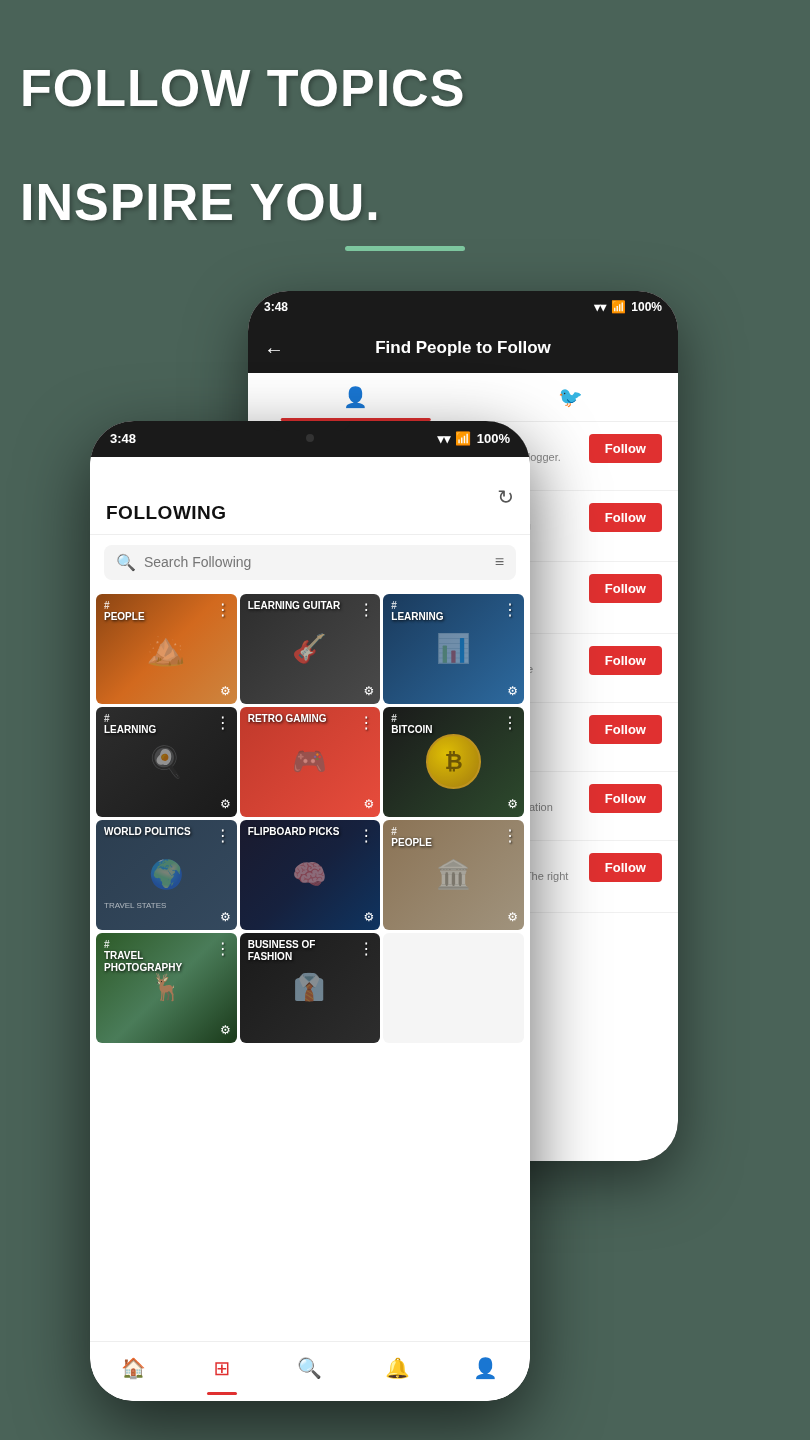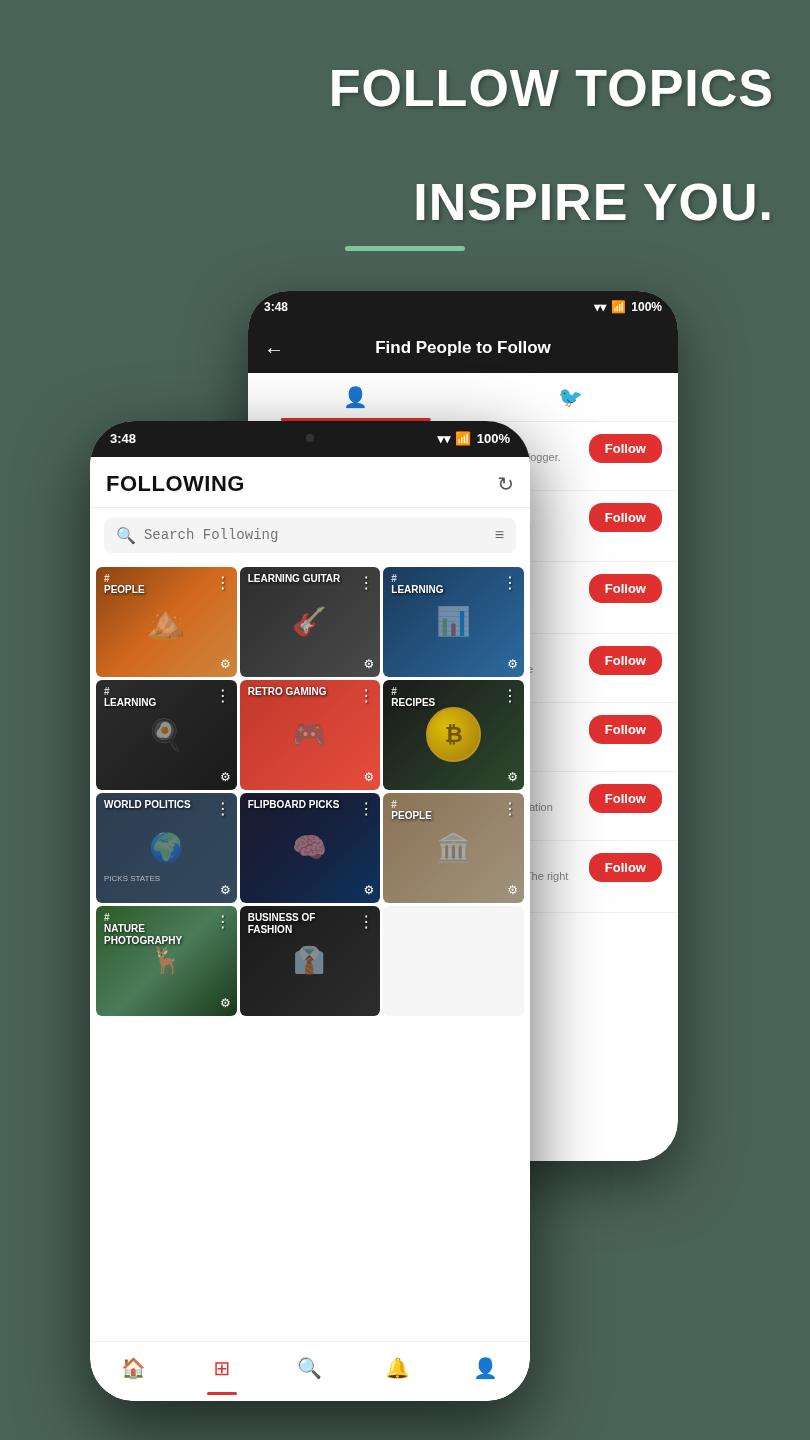--- a/index.html
+++ b/index.html
@@ -7,22 +7,22 @@
       width: 810px;
       height: 1440px;
       background-color: #4a6358;
       font-family: 'Arial', sans-serif;
       overflow: hidden;
       position: relative;
     }
 
     
     .hero-section {
-      text-align: right;
-      padding: 60px 36px 30px;
+      text-align: left;
+      padding: 60px 20px 30px;
       color: white;
     }
     .hero-title {
       font-size: 52px;
       font-weight: 900;
       line-height: 1.1;
       text-transform: uppercase;
       letter-spacing: 1px;
       text-shadow: 2px 2px 4px rgba(0,0,0,0.3);
     }
@@ -175,42 +175,43 @@
     }
     .person-name {
       font-size: 14px;
       font-weight: 600;
       color: #222;
     }
     .follow-btn {
       background: #e03030;
       color: white;
       border: none;
-      border-radius: 13px;
+      border-radius: 4px;
       padding: 7px 16px;
       font-size: 13px;
       font-weight: 700;
       cursor: pointer;
       flex-shrink: 0;
     }
 
     
     .following-header {
       background: white;
       padding: 14px 16px 10px;
       border-bottom: 1px solid #eee;
       display: flex;
       align-items: center;
       justify-content: space-between;
     }
     .following-title {
-      font-size: 22px;
+      font-size: 19px;
       font-weight: 900;
       color: #111;
       letter-spacing: 0.5px;
+      margin-top: 31px;
     }
     .refresh-icon {
       font-size: 20px;
       color: #555;
     }
 
     
     .search-bar {
       background: #f4f4f4;
       margin: 10px 14px;
@@ -224,21 +225,20 @@
       color: #999;
       font-size: 16px;
     }
     .search-input {
       flex: 1;
       background: transparent;
       border: none;
       outline: none;
       font-size: 14px;
       color: #333;
-      font-family: Liberation Mono, monospace;
     }
     .filter-icon {
       color: #666;
       font-size: 16px;
     }
 
     
     .topic-grid {
       display: grid;
       grid-template-columns: repeat(3, 1fr);
@@ -625,34 +625,34 @@
           <span class="topic-menu">⋮</span>
           <span class="topic-settings">⚙</span>
         </div>
 
         <div class="topic-card bg-bitcoin">
           <div class="topic-bg">
             <div class="bitcoin-visual">₿</div>
           </div>
           <div class="topic-card-label-wrap">
             <div class="hash-prefix">#</div>
-            <div class="topic-name">RECIPES</div>
+            <div class="topic-name">BITCOIN</div>
           </div>
           <span class="topic-menu">⋮</span>
           <span class="topic-settings">⚙</span>
         </div>
 
         <div class="topic-card bg-politics">
           <div class="topic-bg">
             <span style="font-size:28px;opacity:0.4;">🌍</span>
           </div>
           <div class="topic-card-label-wrap">
             <div class="topic-name">WORLD POLITICS</div>
           </div>
-          <span style="position:absolute;bottom:20px;left:8px;font-size:8px;color:white;opacity:0.6;">PICKS STATES</span>
+          <span style="position:absolute;bottom:20px;left:8px;font-size:8px;color:white;opacity:0.6;">TRAVEL STATES</span>
           <span class="topic-menu">⋮</span>
           <span class="topic-settings">⚙</span>
         </div>
 
         <div class="topic-card bg-flipboard">
           <div class="topic-bg">
             <span style="font-size:28px;opacity:0.5;">🧠</span>
           </div>
           <div class="topic-card-label-wrap">
             <div class="topic-name">FLIPBOARD PICKS</div>
@@ -672,21 +672,21 @@
           <span class="topic-menu">⋮</span>
           <span class="topic-settings">⚙</span>
         </div>
 
         <div class="topic-card bg-nature">
           <div class="topic-bg">
             <span class="nature-visual">🦌</span>
           </div>
           <div class="topic-card-label-wrap">
             <div class="hash-prefix">#</div>
-            <div class="topic-name">NATURE PHOTOGRAPHY</div>
+            <div class="topic-name">TRAVEL PHOTOGRAPHY</div>
           </div>
           <span class="topic-menu">⋮</span>
           <span class="topic-settings">⚙</span>
         </div>
 
         <div class="topic-card bg-fashion">
           <div class="topic-bg">
             <span style="font-size:26px;opacity:0.5;">👔</span>
           </div>
           <div class="topic-card-label-wrap">

